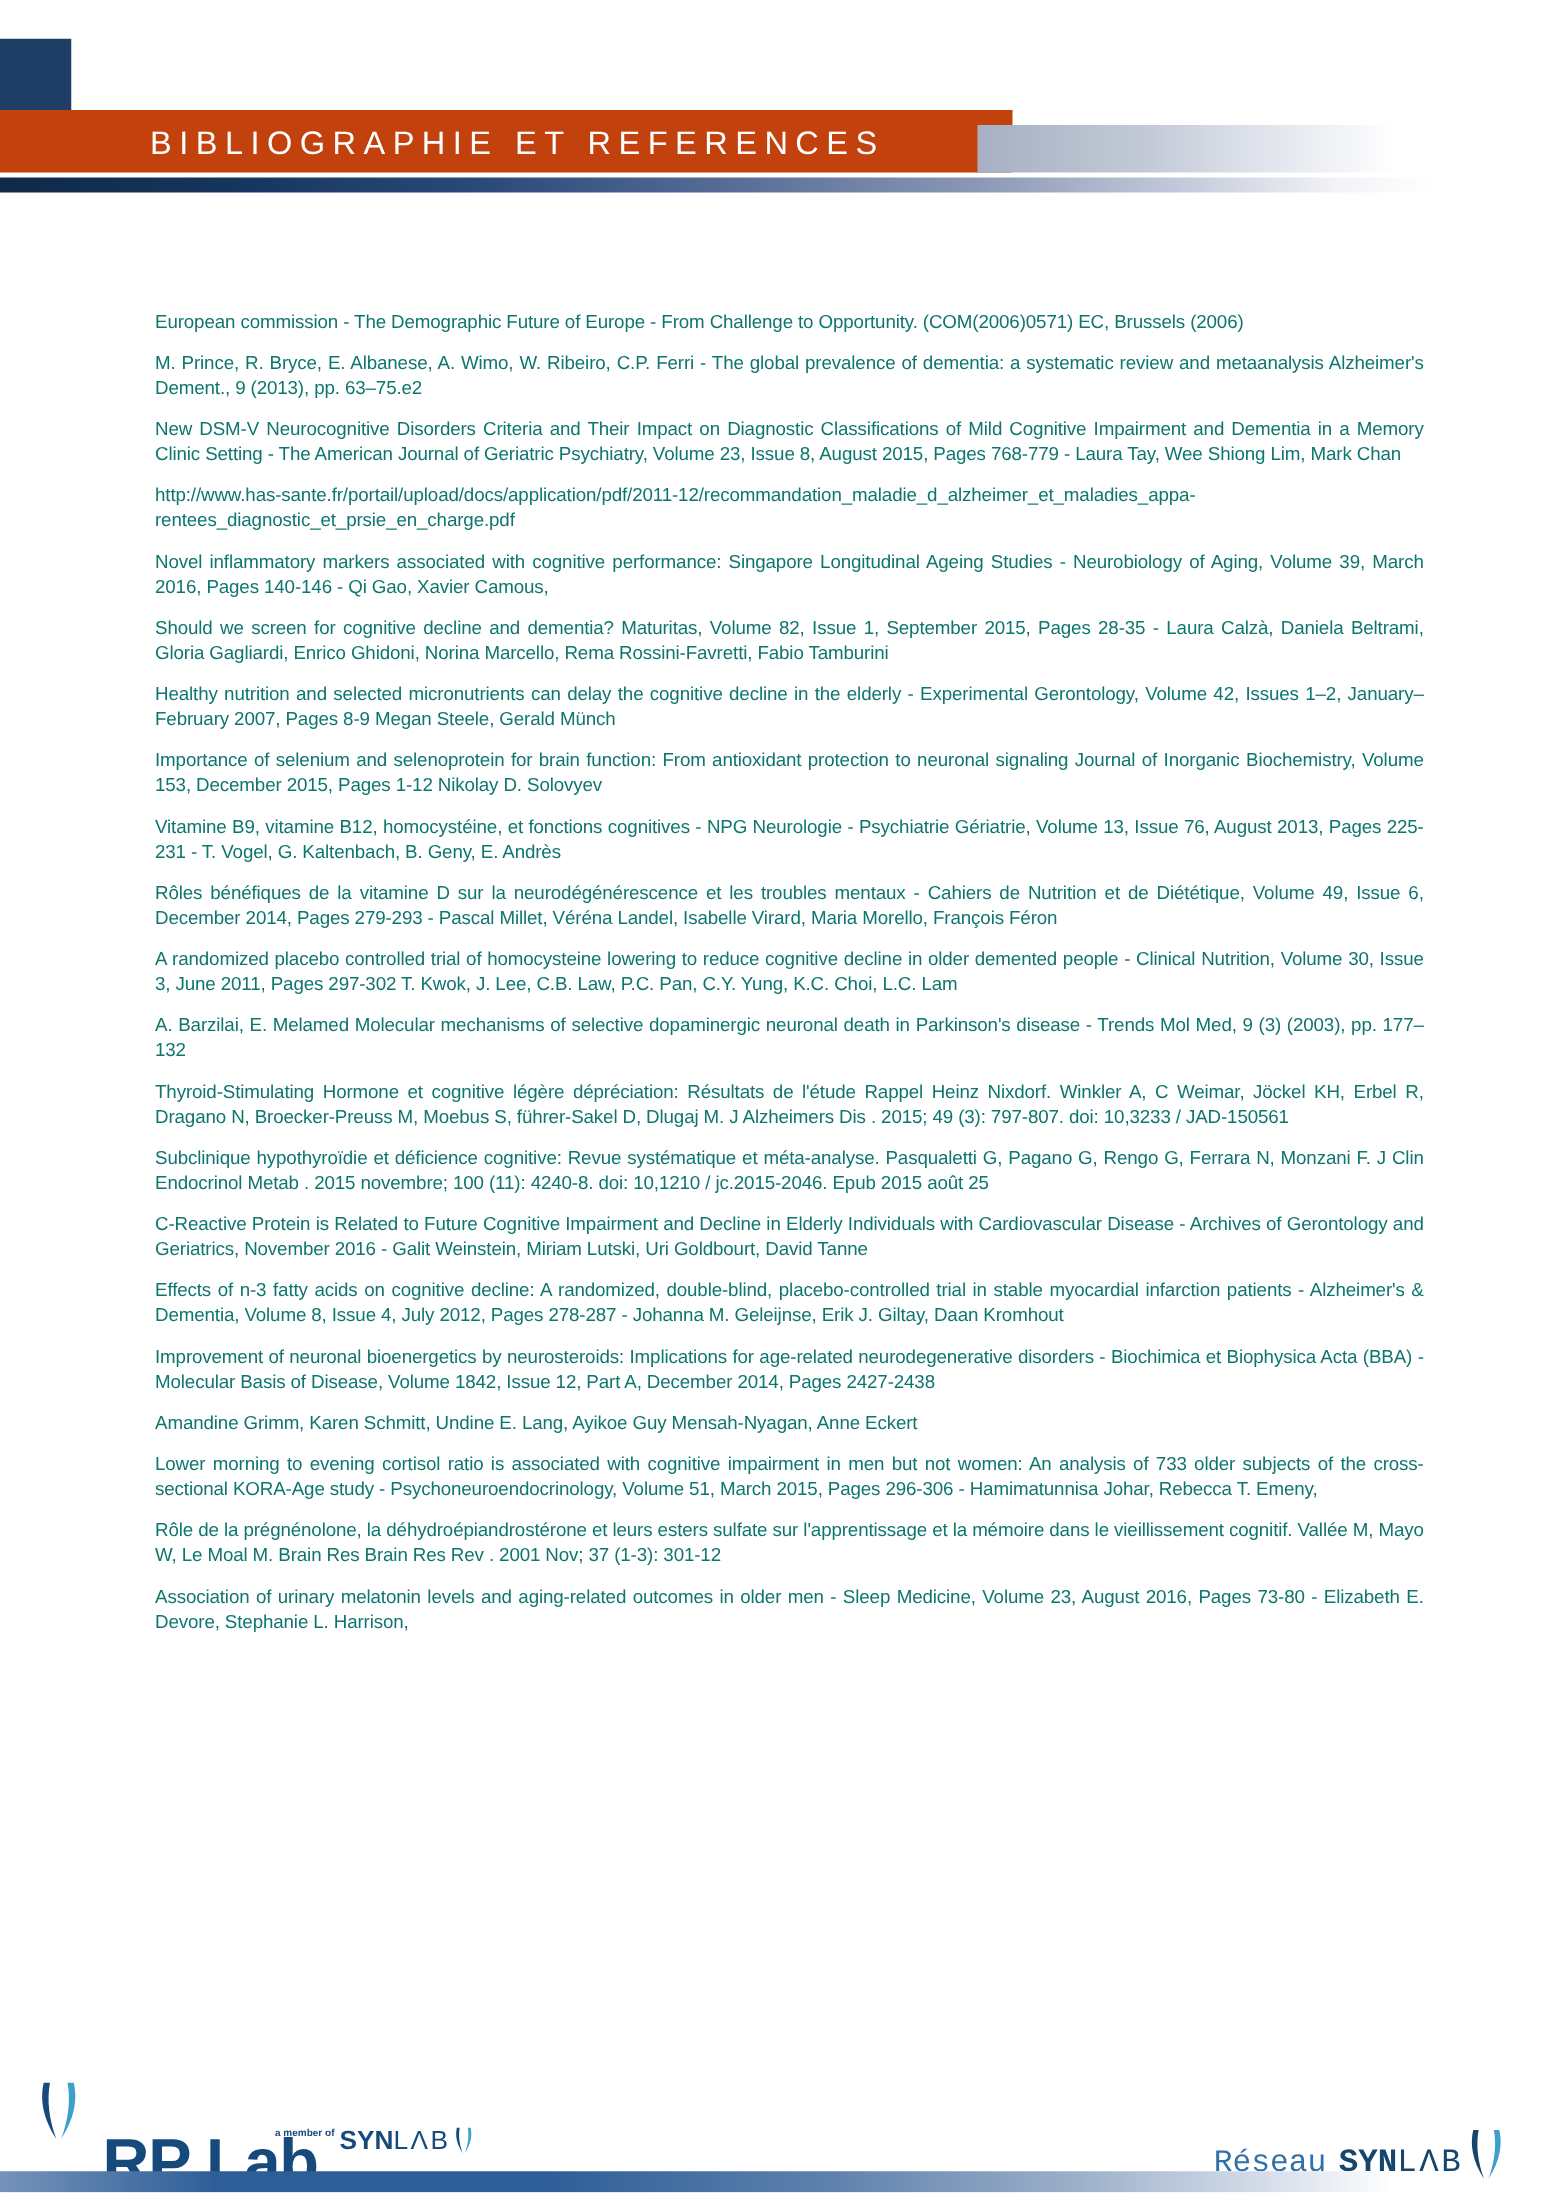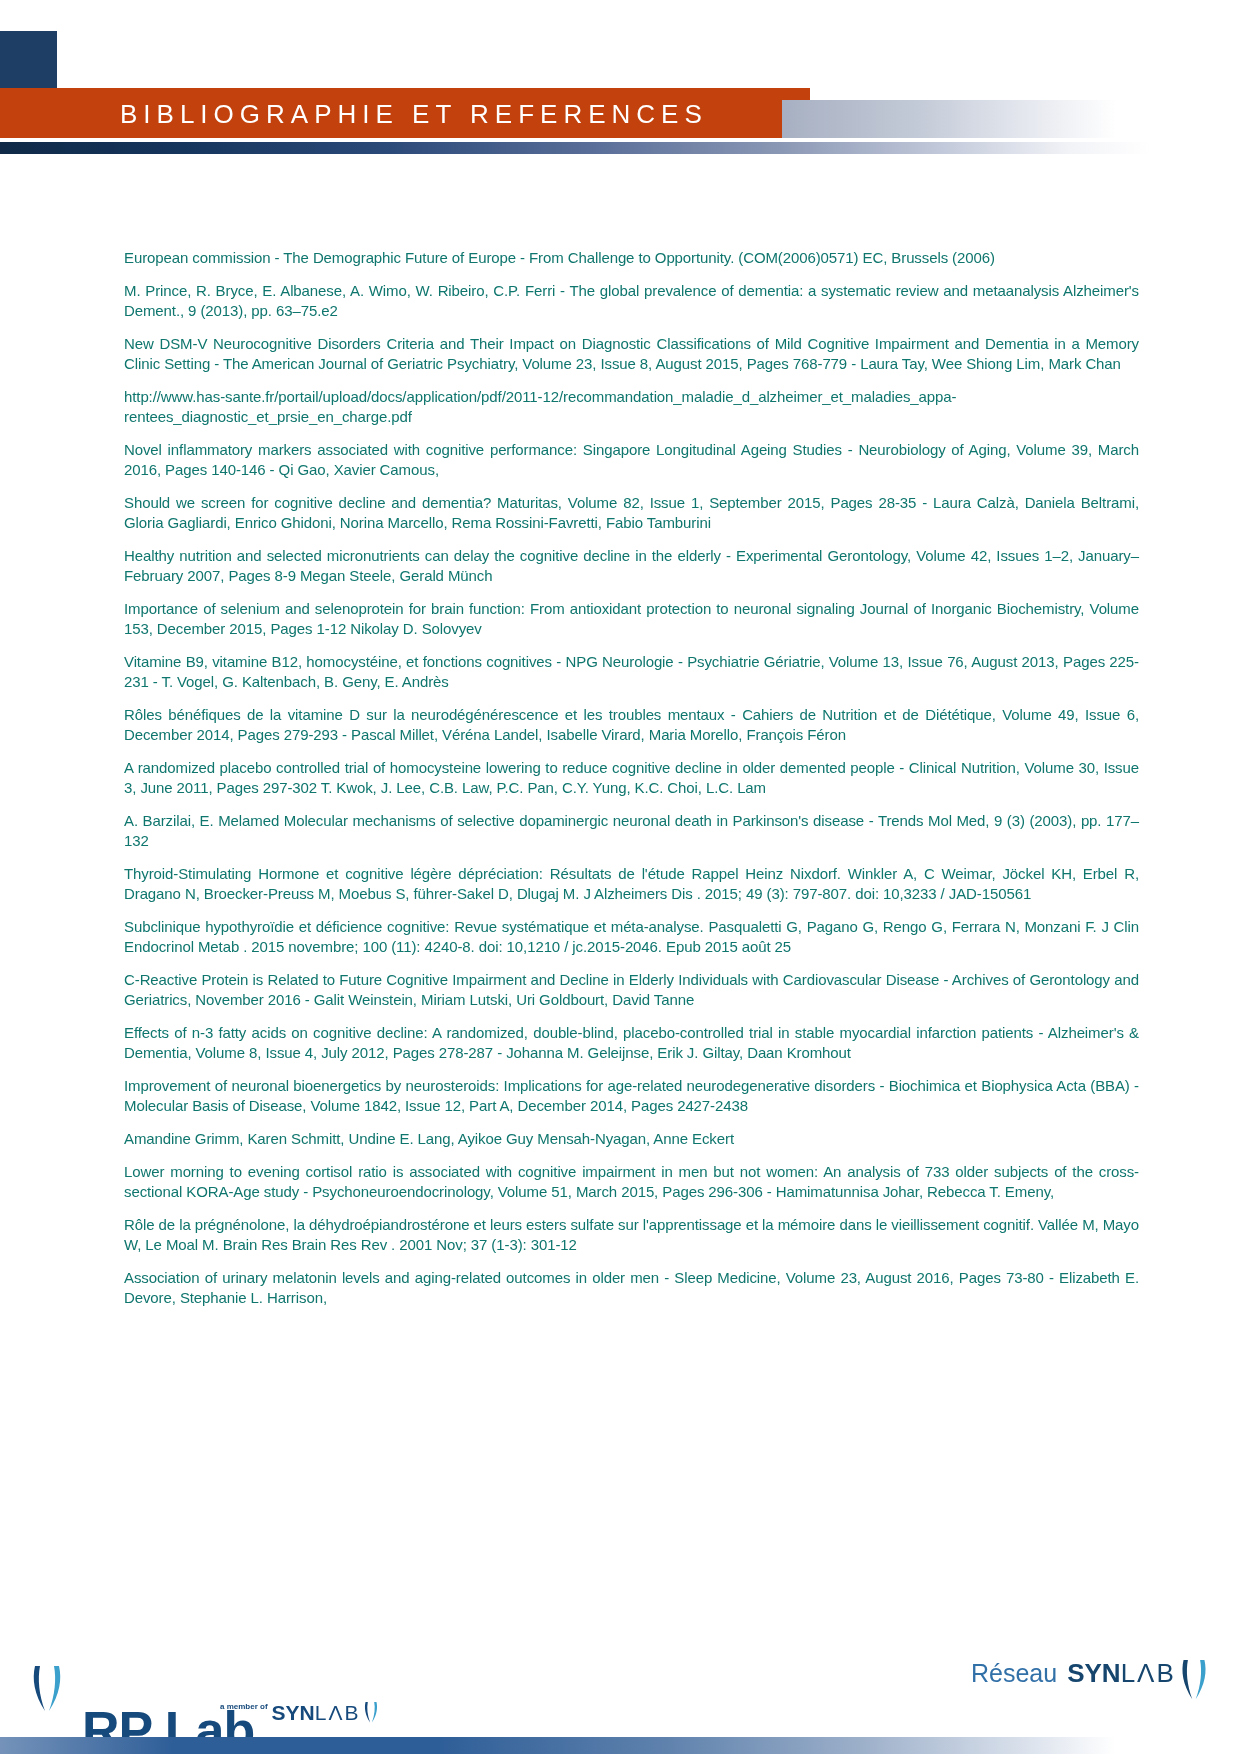--- a/index.html
+++ b/index.html
@@ -53,22 +53,23 @@
   .member-line {
     position:absolute; left:190px; top:42px; display:flex; align-items:flex-start;
     white-space:nowrap;
   }
   .member-label { font-size:8px; color:#174a7c; margin:0 4px 3px 0; font-weight:bold; }
   .syn-b { font-size:21px; font-weight:bold; color:#174a7c; line-height:22px; }
   .syn-l { font-size:21px; font-weight:400; color:#174a7c; letter-spacing:2px; line-height:22px; }
   .member-line svg { margin:0 0 0 3px; }
 
   .reseau-logo {
-    position:absolute; left:971px; top:1660px; display:flex; 
+    position:absolute; left:971px; top:1704px; display:flex; align-items:flex-end;
     white-space:nowrap;
+    font-family:Liberation Mono, monospace;
   }
   .reseau-label { font-size:25px; color:#3270a8; margin-right:10px; line-height:27px; }
   .syn-b2 { font-size:26px; font-weight:bold; color:#16456e; line-height:27px; }
   .syn-l2 { font-size:26px; font-weight:400; color:#16456e; letter-spacing:2px; line-height:27px; }
   .reseau-logo svg { margin-left:3px; }
 
   .footer-bar {
     position:absolute; left:0; top:1737px; width:1150px; height:17px;
     background:linear-gradient(90deg,#7593ba 0%,#2e5e98 15%,#2e5e98 38%,
                #5f82ad 58%,#9db0ca 75%,#d5dde9 88%,#ffffff 97%);

